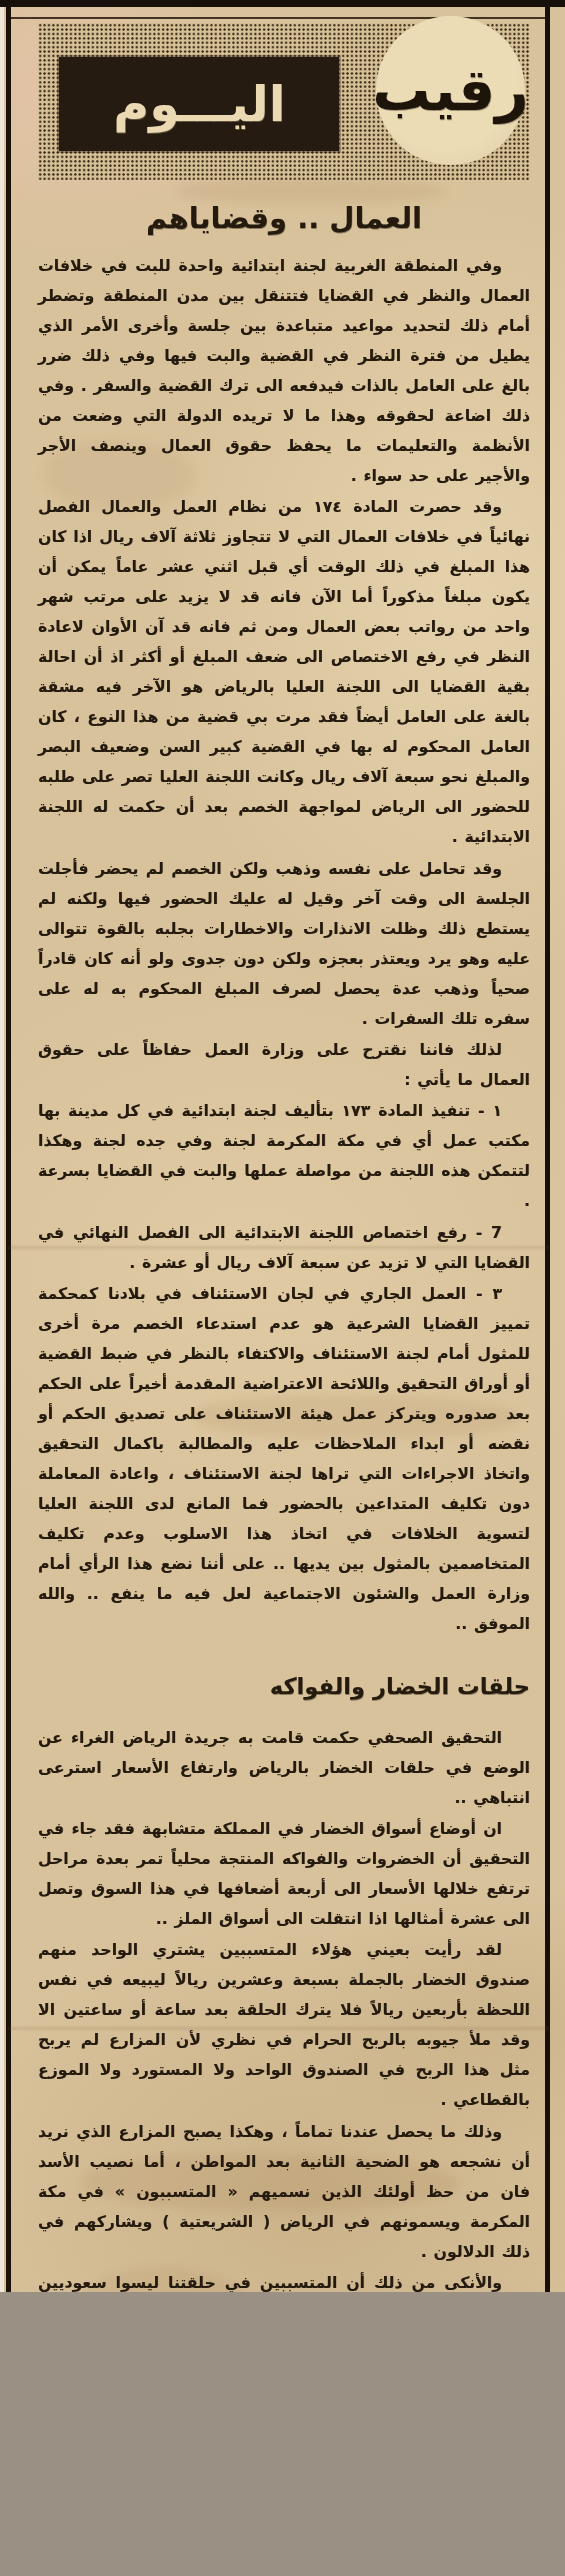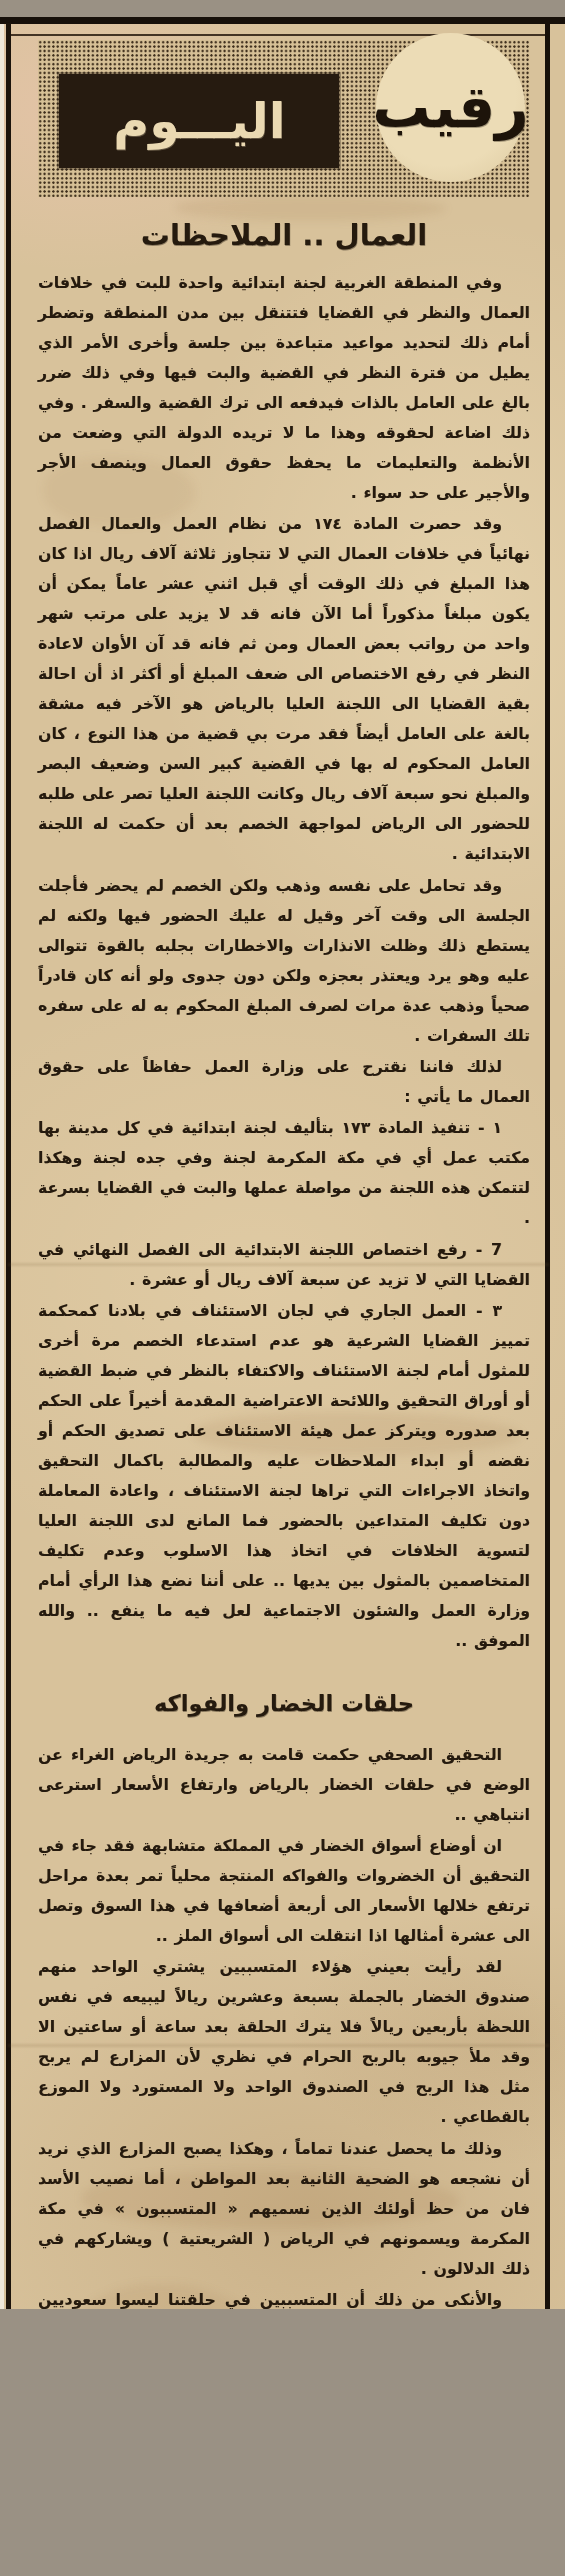--- a/index.html
+++ b/index.html
@@ -1,19 +1,19 @@
 <!DOCTYPE html>
 <html lang="ar" dir="rtl" style="font-size:10px"><head>
 <meta charset="utf-8">
 <style>
   html,body{margin:0;padding:0;background:#9a9184;}
   .page{
     position:relative;
     width:565px;height:2292px;
-    margin:17px auto;
+    margin:0 auto;
     overflow:hidden;
     background-color:#d8c29b;
     background-image:
       radial-gradient(ellipse 389px 264px at 14% 4%, rgba(236,196,176,.55), transparent 62%),
       radial-gradient(ellipse 477px 615px at 82% 26%, rgba(255,242,206,.30), transparent 65%),
       radial-gradient(ellipse 565px 440px at 45% 55%, rgba(255,238,200,.18), transparent 70%),
       radial-gradient(ellipse 515px 402px at 55% 96%, rgba(168,136,92,.28), transparent 72%),
       radial-gradient(ellipse 314px 188px at 90% 88%, rgba(170,140,96,.22), transparent 70%);
     font-family:"DejaVu Sans", sans-serif;
     color:#251a0e;
@@ -61,21 +61,21 @@
     font-size:49px;font-weight:bold;color:#ead9b2;
     text-shadow:0.6px 0.6px 0 rgba(234,217,178,.3);
   }
   
   .headline{
     text-align:center;font-weight:bold;font-size:29px;line-height:1.2;
     margin:21.4px 0 15px;letter-spacing:0.3px;
     text-shadow:0.4px 0.5px 0 rgba(30,20,10,.4);
   }
   .sec-head{
-    text-align:center;font-weight:bold;font-size:22.6px;line-height:1.2;
+    text-align:right;font-weight:bold;font-size:22.6px;line-height:1.2;
     margin:34px 0 22.6px;
     text-shadow:0.4px 0.5px 0 rgba(30,20,10,.4);
   }
   .body-text p{
     margin:1.3px 0;
     font-size:15.7px;font-weight:bold;line-height:30px;
     text-align:justify;text-indent:28px;
     text-shadow:0.3px 0.4px 0 rgba(34,23,9,.35);
     word-spacing:1.3px;
   }
@@ -106,25 +106,25 @@
 
     <div class="masthead">
       <div class="m-box">
         <span>اليـــوم</span>
       </div>
       <div class="m-circle">
         <span>رقيب</span>
       </div>
     </div>
 
-    <div class="headline">العمال .. الملاحظات</div>
+    <div class="headline">العمال .. وقضاياهم</div>
     <div class="body-text">
       <p>وفي المنطقة الغربية لجنة ابتدائية واحدة للبت في خلافات العمال والنظر في القضايا فتتنقل بين مدن المنطقة وتضطر أمام ذلك لتحديد مواعيد متباعدة بين جلسة وأخرى الأمر الذي يطيل من فترة النظر في القضية والبت فيها وفي ذلك ضرر بالغ على العامل بالذات فيدفعه الى ترك القضية والسفر . وفي ذلك اضاعة لحقوقه وهذا ما لا تريده الدولة التي وضعت من الأنظمة والتعليمات ما يحفظ حقوق العمال وينصف الأجر والأجير على حد سواء .</p>
       <p>وقد حصرت المادة ١٧٤ من نظام العمل والعمال الفصل نهائياً في خلافات العمال التي لا تتجاوز ثلاثة آلاف ريال اذا كان هذا المبلغ في ذلك الوقت أي قبل اثني عشر عاماً يمكن أن يكون مبلغاً مذكوراً أما الآن فانه قد لا يزيد على مرتب شهر واحد من رواتب بعض العمال ومن ثم فانه قد آن الأوان لاعادة النظر في رفع الاختصاص الى ضعف المبلغ أو أكثر اذ أن احالة بقية القضايا الى اللجنة العليا بالرياض هو الآخر فيه مشقة بالغة على العامل أيضاً فقد مرت بي قضية من هذا النوع ، كان العامل المحكوم له بها في القضية كبير السن وضعيف البصر والمبلغ نحو سبعة آلاف ريال وكانت اللجنة العليا تصر على طلبه للحضور الى الرياض لمواجهة الخصم بعد أن حكمت له اللجنة الابتدائية .</p>
-      <p>وقد تحامل على نفسه وذهب ولكن الخصم لم يحضر فأجلت الجلسة الى وقت آخر وقيل له عليك الحضور فيها ولكنه لم يستطع ذلك وظلت الانذارات والاخطارات بجلبه بالقوة تتوالى عليه وهو يرد ويعتذر بعجزه ولكن دون جدوى ولو أنه كان قادراً صحياً وذهب عدة مرات لصرف المبلغ المحكوم به له على سفره تلك السفرات .</p>
+      <p>وقد تحامل على نفسه وذهب ولكن الخصم لم يحضر فأجلت الجلسة الى وقت آخر وقيل له عليك الحضور فيها ولكنه لم يستطع ذلك وظلت الانذارات والاخطارات بجلبه بالقوة تتوالى عليه وهو يرد ويعتذر بعجزه ولكن دون جدوى ولو أنه كان قادراً صحياً وذهب عدة يحصل لصرف المبلغ المحكوم به له على سفره تلك السفرات .</p>
       <p>لذلك فاننا نقترح على وزارة العمل حفاظاً على حقوق العمال ما يأتي :</p>
       <p>١ - تنفيذ المادة ١٧٣ بتأليف لجنة ابتدائية في كل مدينة بها مكتب عمل أي في مكة المكرمة لجنة وفي جده لجنة وهكذا لتتمكن هذه اللجنة من مواصلة عملها والبت في القضايا بسرعة .</p>
       <p>7 - رفع اختصاص اللجنة الابتدائية الى الفصل النهائي في القضايا التي لا تزيد عن سبعة آلاف ريال أو عشرة .</p>
       <p>٣ - العمل الجاري في لجان الاستئناف في بلادنا كمحكمة تمييز القضايا الشرعية هو عدم استدعاء الخصم مرة أخرى للمثول أمام لجنة الاستئناف والاكتفاء بالنظر في ضبط القضية أو أوراق التحقيق واللائحة الاعتراضية المقدمة أخيراً على الحكم بعد صدوره ويتركز عمل هيئة الاستئناف على تصديق الحكم أو نقضه أو ابداء الملاحظات عليه والمطالبة باكمال التحقيق واتخاذ الاجراءات التي تراها لجنة الاستئناف ، واعادة المعاملة دون تكليف المتداعين بالحضور فما المانع لدى اللجنة العليا لتسوية الخلافات في اتخاذ هذا الاسلوب وعدم تكليف المتخاصمين بالمثول بين يديها .. على أننا نضع هذا الرأي أمام وزارة العمل والشئون الاجتماعية لعل فيه ما ينفع .. والله الموفق ..</p>
     </div>
 
     <div class="sec-head">حلقات الخضار والفواكه</div>
     <div class="body-text">
       <p>التحقيق الصحفي حكمت قامت به جريدة الرياض الغراء عن الوضع في حلقات الخضار بالرياض وارتفاع الأسعار استرعى انتباهي ..</p>
       <p>ان أوضاع أسواق الخضار في المملكة متشابهة فقد جاء في التحقيق أن الخضروات والفواكه المنتجة محلياً تمر بعدة مراحل ترتفع خلالها الأسعار الى أربعة أضعافها في هذا السوق وتصل الى عشرة أمثالها اذا انتقلت الى أسواق الملز ..</p>

